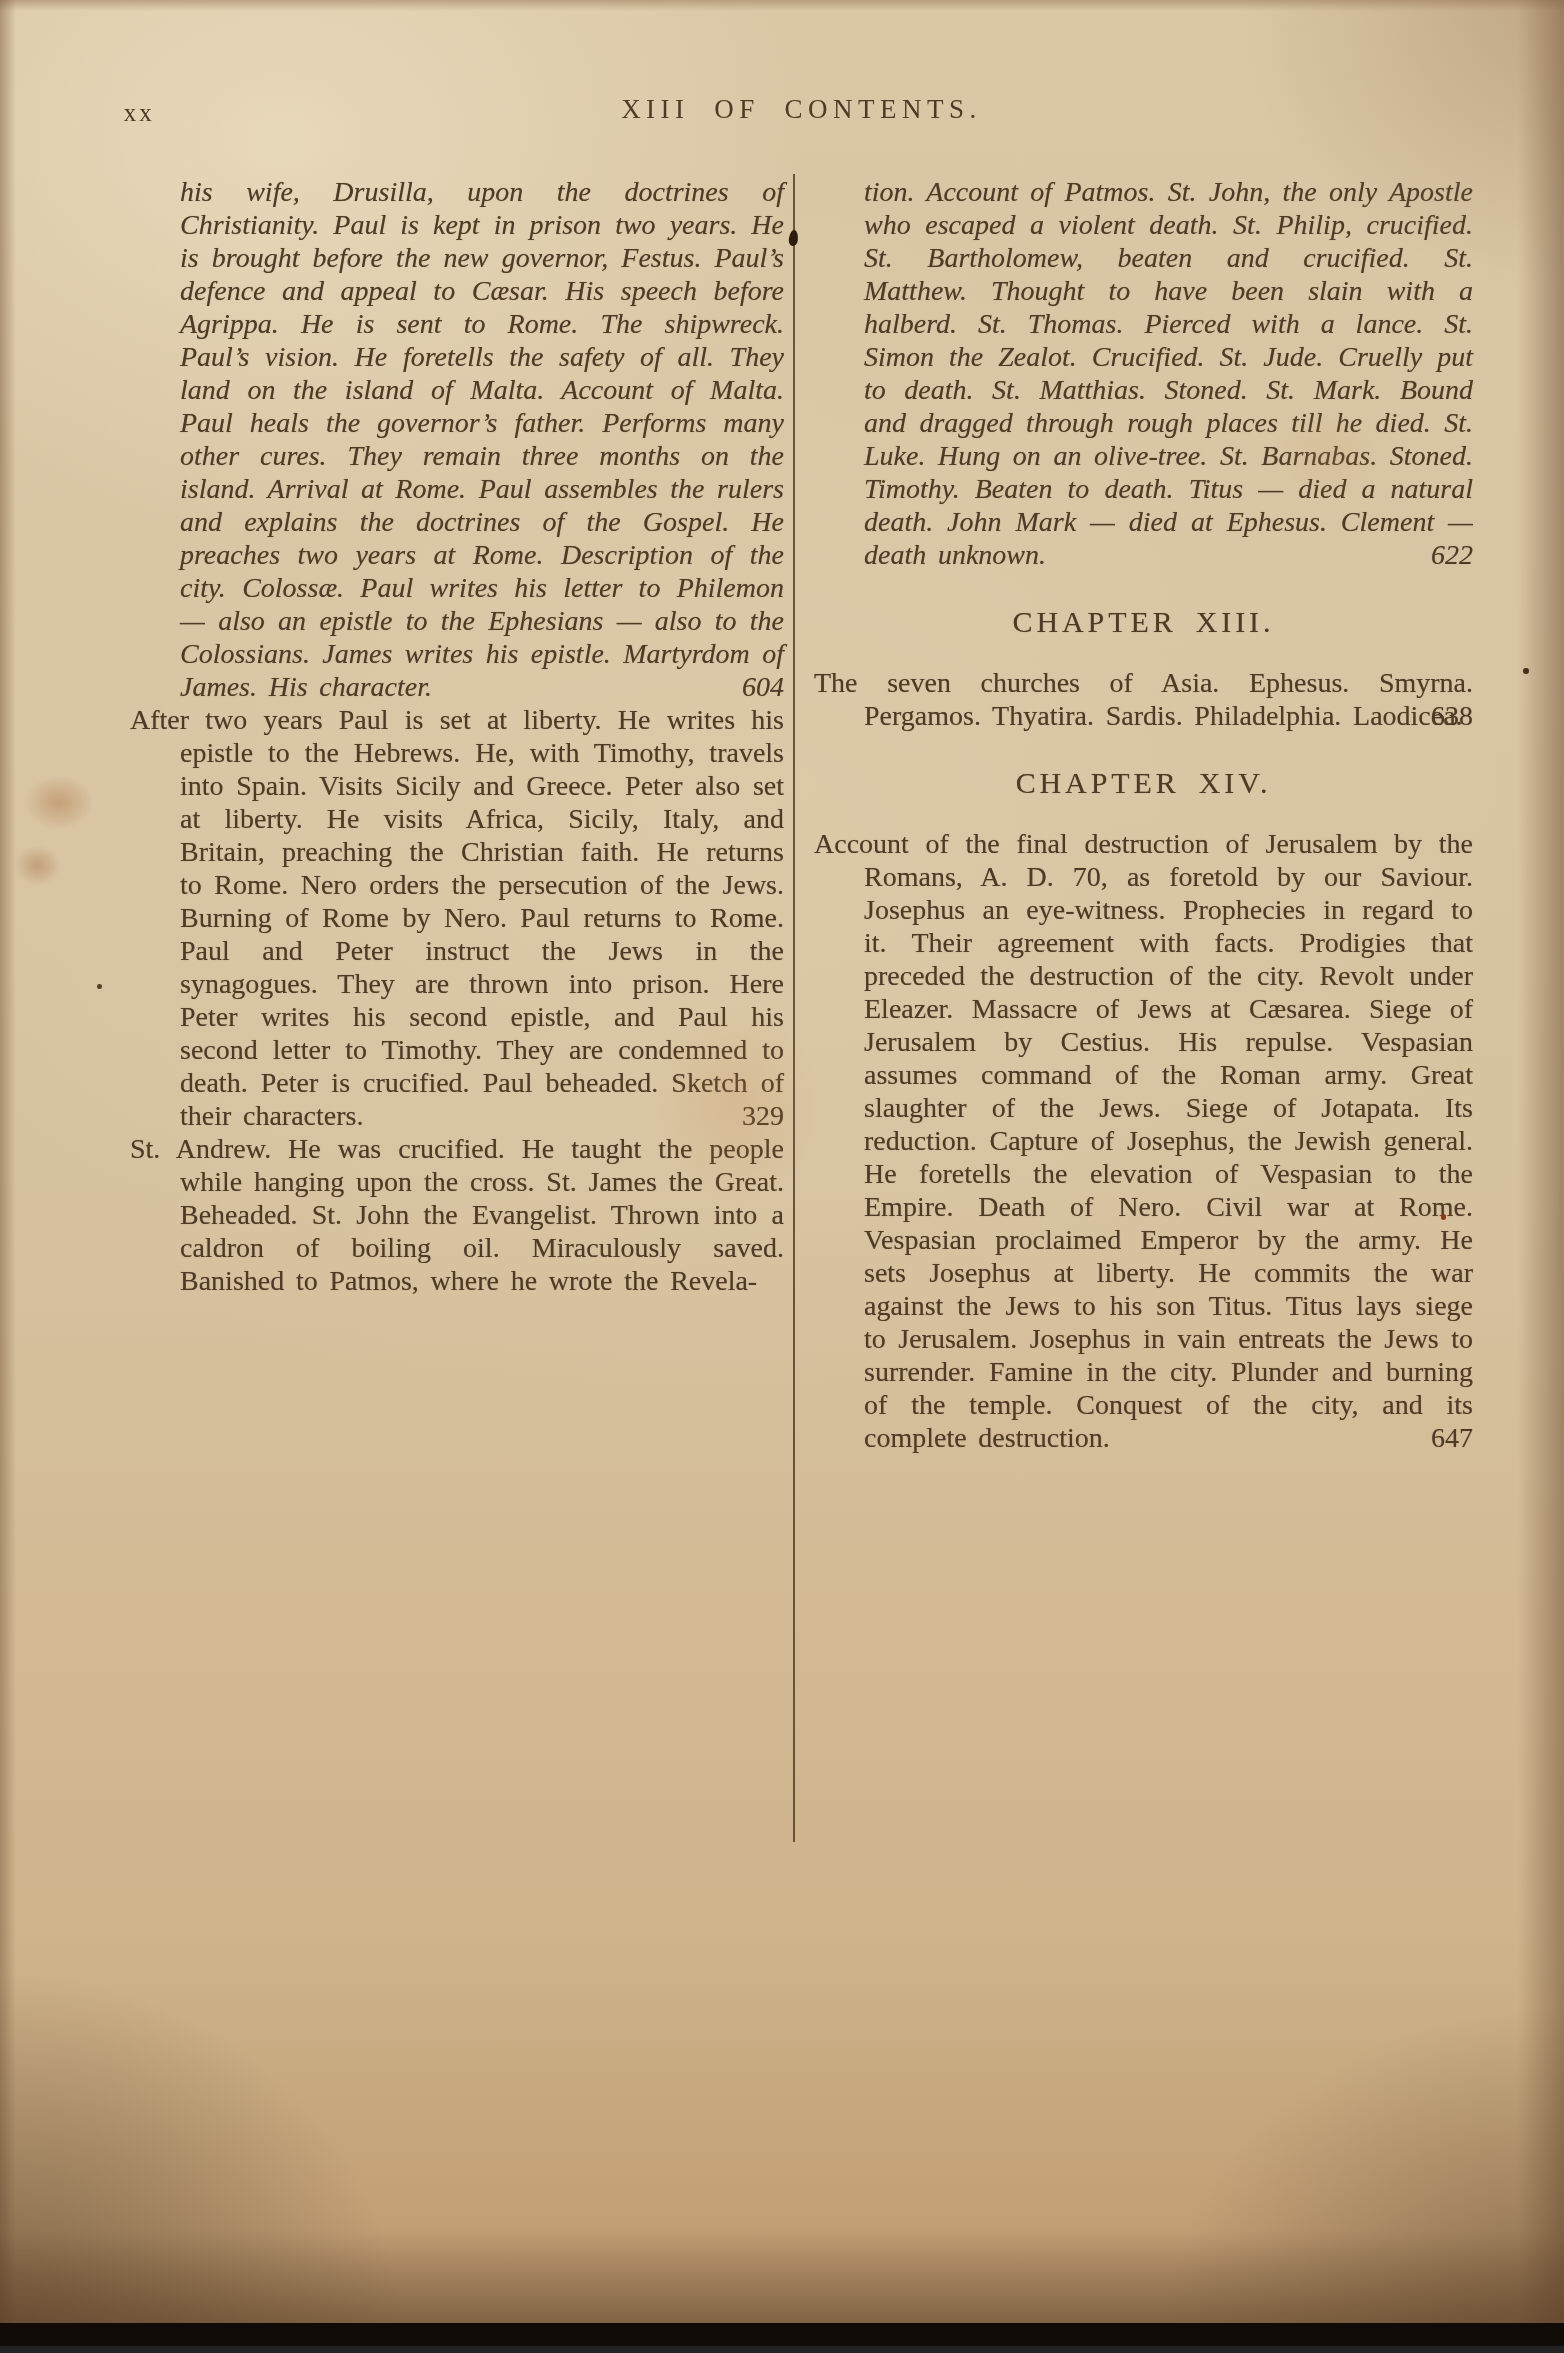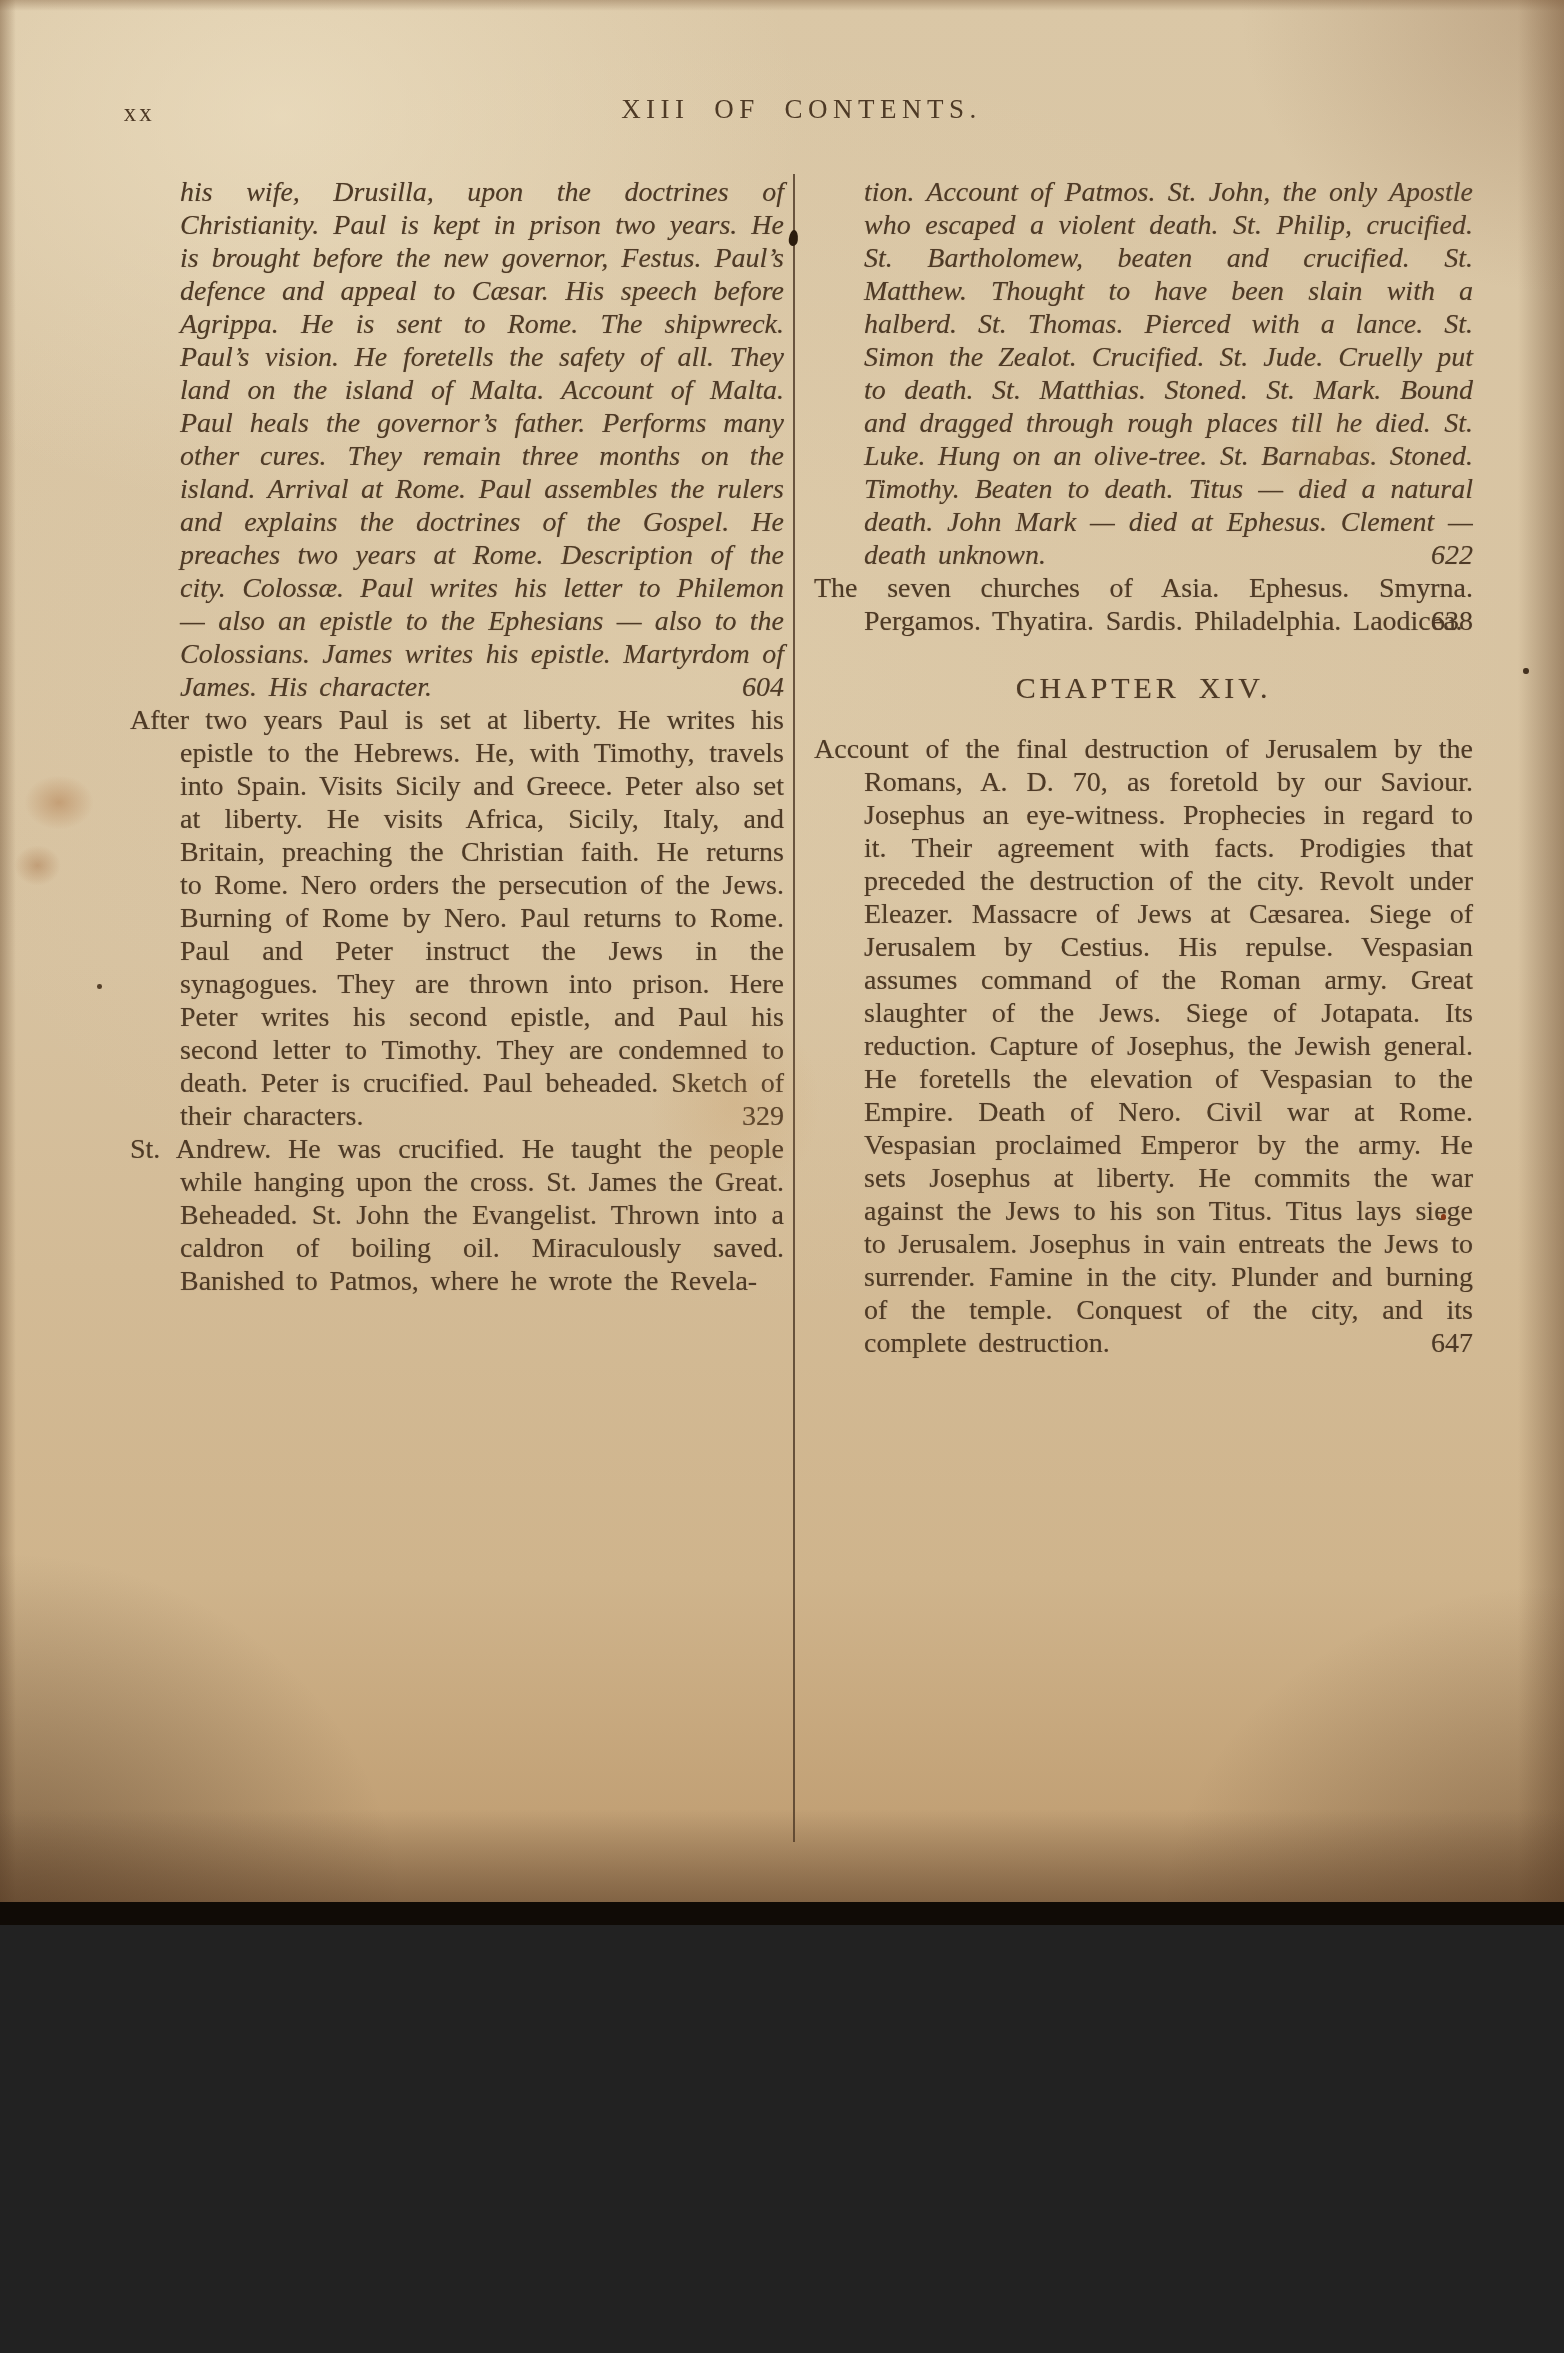--- a/index.html
+++ b/index.html
@@ -1,18 +1,18 @@
 <!DOCTYPE html>
 <html style="font-size:12.5px"><head>
 <meta charset="utf-8">
 <style>
   html,body{margin:0;padding:0;background:#222;}
   #page{
     position:relative;
-    width:1565px;height:1925px;
+    width:1565px;height:2346px;
     overflow:hidden;
     font-family:"Liberation Serif","DejaVu Serif",serif;
     background:
       radial-gradient(ellipse 743px 563px at 18% 6%, rgba(243,231,203,.55), rgba(243,231,203,0) 70%),
       radial-gradient(ellipse 1095px 861px at 45% 35%, rgba(233,218,186,.25), rgba(233,218,186,0) 75%),
       linear-gradient(180deg,#dac7a6 0%,#d7c2a0 50%,#cfb48c 82%,#c2a176 94%,#b6946b 100%);
     color:#4e3a26;
   }
   
   .fx{position:absolute;pointer-events:none;}
@@ -74,20 +74,21 @@
       <span>St. Andrew.  He was crucified.  He taught the people while hanging upon the cross.  St. James the Great.  Beheaded.  St. John the Evangelist.  Thrown into a caldron of boiling oil.  Miraculously saved.  Banished to Patmos, where he wrote the Revela-</span>
     </div>
   </div>
 
   <div class="col" id="col-right">
     <div class="entry cont">
       <span>tion.  Account of Patmos.  St. John, the only Apostle who escaped a violent death.  St. Philip, crucified.  St. Bartholomew, beaten and crucified.  St. Matthew.  Thought to have been slain with a halberd.  St. Thomas.  Pierced with a lance.  St. Simon the Zealot.  Crucified.  St. Jude.  Cruelly put to death.  St. Matthias.  Stoned.  St. Mark.  Bound and dragged through rough places till he died.  St. Luke.  Hung on an olive-tree.  St. Barnabas.  Stoned.  Timothy.  Beaten to death.  Titus — died a natural death.  John Mark — died at Ephesus.  Clement — death unknown.</span>
       <span class="pg">622</span>
     </div>
 
+    <div class="chapter-head">CHAPTER XIII.</div>
     <div class="entry hang">
       <span>The seven churches of Asia.  Ephesus.  Smyrna.  Pergamos.  Thyatira.  Sardis.  Philadelphia.  Laodicea.</span>
       <span class="pg">638</span>
     </div>
 
     <div class="chapter-head">CHAPTER XIV.</div>
     <div class="entry hang">
       <span>Account of the final destruction of Jerusalem by the Romans, A. D. 70, as foretold by our Saviour.  Josephus an eye-witness.  Prophecies in regard to it.  Their agreement with facts.  Prodigies that preceded the destruction of the city.  Revolt under Eleazer.  Massacre of Jews at Cæsarea.  Siege of Jerusalem by Cestius.  His repulse.  Vespasian assumes command of the Roman army.  Great slaughter of the Jews.  Siege of Jotapata.  Its reduction.  Capture of Josephus, the Jewish general.  He foretells the elevation of Vespasian to the Empire.  Death of Nero.  Civil war at Rome.  Vespasian proclaimed Emperor by the army.  He sets Josephus at liberty.  He commits the war against the Jews to his son Titus.  Titus lays siege to Jerusalem.  Josephus in vain entreats the Jews to surrender.  Famine in the city.  Plunder and burning of the temple.  Conquest of the city, and its complete destruction.</span>
       <span class="pg">647</span>
     </div>

